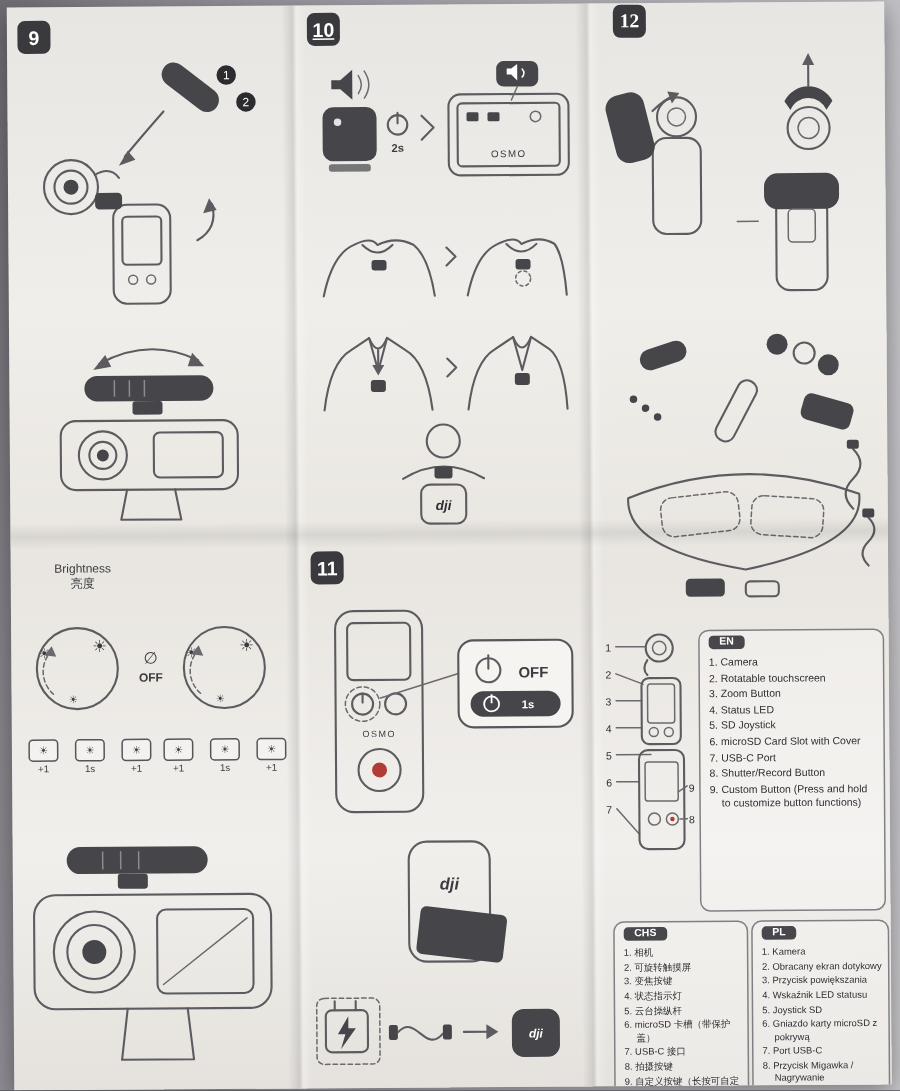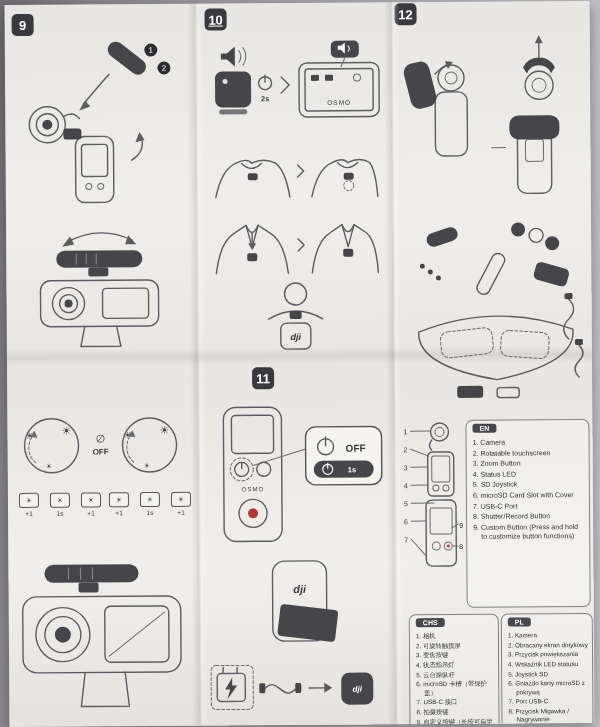--- a/index.html
+++ b/index.html
@@ -77,20 +77,24 @@
         <rect x="30" y="58" width="118" height="46" rx="10" class="ln"></rect>
         <circle cx="58" cy="81" r="16" class="ln"></circle>
         <circle cx="58" cy="81" r="9" class="ln"></circle>
         <circle cx="58" cy="81" r="4" class="dk"></circle>
         <rect x="92" y="66" width="46" height="30" rx="4" class="ln"></rect>
         <path class="ln" d="M74 104 L70 124 L110 124 L106 104"></path>
       </svg>
     </section>
 
     <section class="panel" style="left:0;top:352px;width:190px;height:370px;">
+      <div class="ds-head" style="left:6px;top:18px;width:84px;">
+        <div>Brightness</div>
+        <div>亮度</div>
+      </div>
 
       <svg style="left:4px;top:52px;" width="178" height="74" viewBox="0 0 178 74">
         <circle cx="40" cy="37" r="27" class="ln"></circle>
         <text x="14" y="30" font-size="9" fill="#3c3c40">☀</text>
         <text x="34" y="60" font-size="7" fill="#3c3c40">☀</text>
         <text x="50" y="26" font-size="11" fill="#3c3c40">☀</text>
         <path class="lnt" stroke-dasharray="3 2" d="M24 54 A 20 20 0 0 1 22 26"></path>
         <polygon points="23,22 18,28 26,29" fill="#6a6a6e"></polygon>
         <text x="89" y="34" text-anchor="middle" font-size="11" fill="#3c3c40">∅</text>
         <text x="89" y="46" text-anchor="middle" font-size="8" font-weight="bold" fill="#3c3c40">OFF</text>
@@ -210,21 +214,21 @@
       <svg style="left:34px;top:278px;" width="130" height="70" viewBox="0 0 130 70">
         <circle cx="65" cy="13" r="11" class="ln"></circle>
         <path class="ln" d="M38 38 Q 65 22 92 38"></path>
         <rect x="59" y="30" width="12" height="8" rx="2" class="dk"></rect>
         <rect x="50" y="42" width="30" height="26" rx="6" class="ln"></rect>
         <text x="65" y="59" text-anchor="middle" font-size="9" font-weight="bold" font-style="italic" fill="#2e2e32">dji</text>
       </svg>
     </section>
 
     <section class="panel" style="left:190px;top:352px;width:196px;height:370px;">
-      <div class="badge" style="left:10px;top:12px;margin-left:45px;">11</div>
+      <div class="badge" style="left:10px;top:12px;">11</div>
 
       <svg style="left:12px;top:46px;" width="180" height="152" viewBox="0 0 180 152">
         <rect x="14" y="6" width="58" height="134" rx="12" class="ln"></rect>
         <rect x="22" y="14" width="42" height="38" rx="4" class="ln"></rect>
         <circle cx="32" cy="68" r="7" class="ln"></circle>
         <line x1="32" y1="61" x2="32" y2="67" class="ln"></line>
         <circle cx="54" cy="68" r="7" class="ln"></circle>
         <text x="43" y="90" text-anchor="middle" font-size="6" letter-spacing="1" fill="#3c3c40">OSMO</text>
         <circle cx="43" cy="112" r="14" class="ln"></circle>
         <circle cx="43" cy="112" r="5" fill="#b23b35"></circle>
@@ -256,21 +260,21 @@
         <path class="ln" d="M58 37 C 70 24 76 52 88 38"></path>
         <rect x="88" y="32" width="6" height="10" rx="1.5" class="dk"></rect>
         <line x1="102" y1="37" x2="118" y2="37" class="ln"></line>
         <polygon points="125,37 117,32 117,42" fill="#5c5c60"></polygon>
         <rect x="134" y="22" width="32" height="32" rx="8" class="dk"></rect>
         <text x="150" y="41" text-anchor="middle" font-size="8" font-weight="bold" font-style="italic" fill="#fff">dji</text>
       </svg>
     </section>
 
     <section class="panel" style="left:386px;top:0;width:199px;height:722px;">
-      <div class="badge" style="left:4px;top:1px;">12</div>
+      <div class="badge" style="left:18px;top:1px;font-family:Liberation Serif, serif;">12</div>
 
       <svg style="left:14px;top:26px;" width="182" height="182" viewBox="0 0 182 182">
         <rect x="30" y="64" width="32" height="64" rx="9" class="ln"></rect>
         <circle cx="46" cy="50" r="13" class="ln"></circle>
         <circle cx="46" cy="50" r="6" class="lnt"></circle>
         <rect x="2" y="34" width="26" height="46" rx="9" class="dk" transform="rotate(-14 15 57)"></rect>
         <path class="ln" d="M30 46 Q 38 38 44 36"></path>
         <polygon points="48,34 40,33 43,41" fill="#5c5c60"></polygon>
         <circle cx="134" cy="58" r="14" class="ln"></circle>
         <circle cx="134" cy="58" r="7" class="lnt"></circle>

